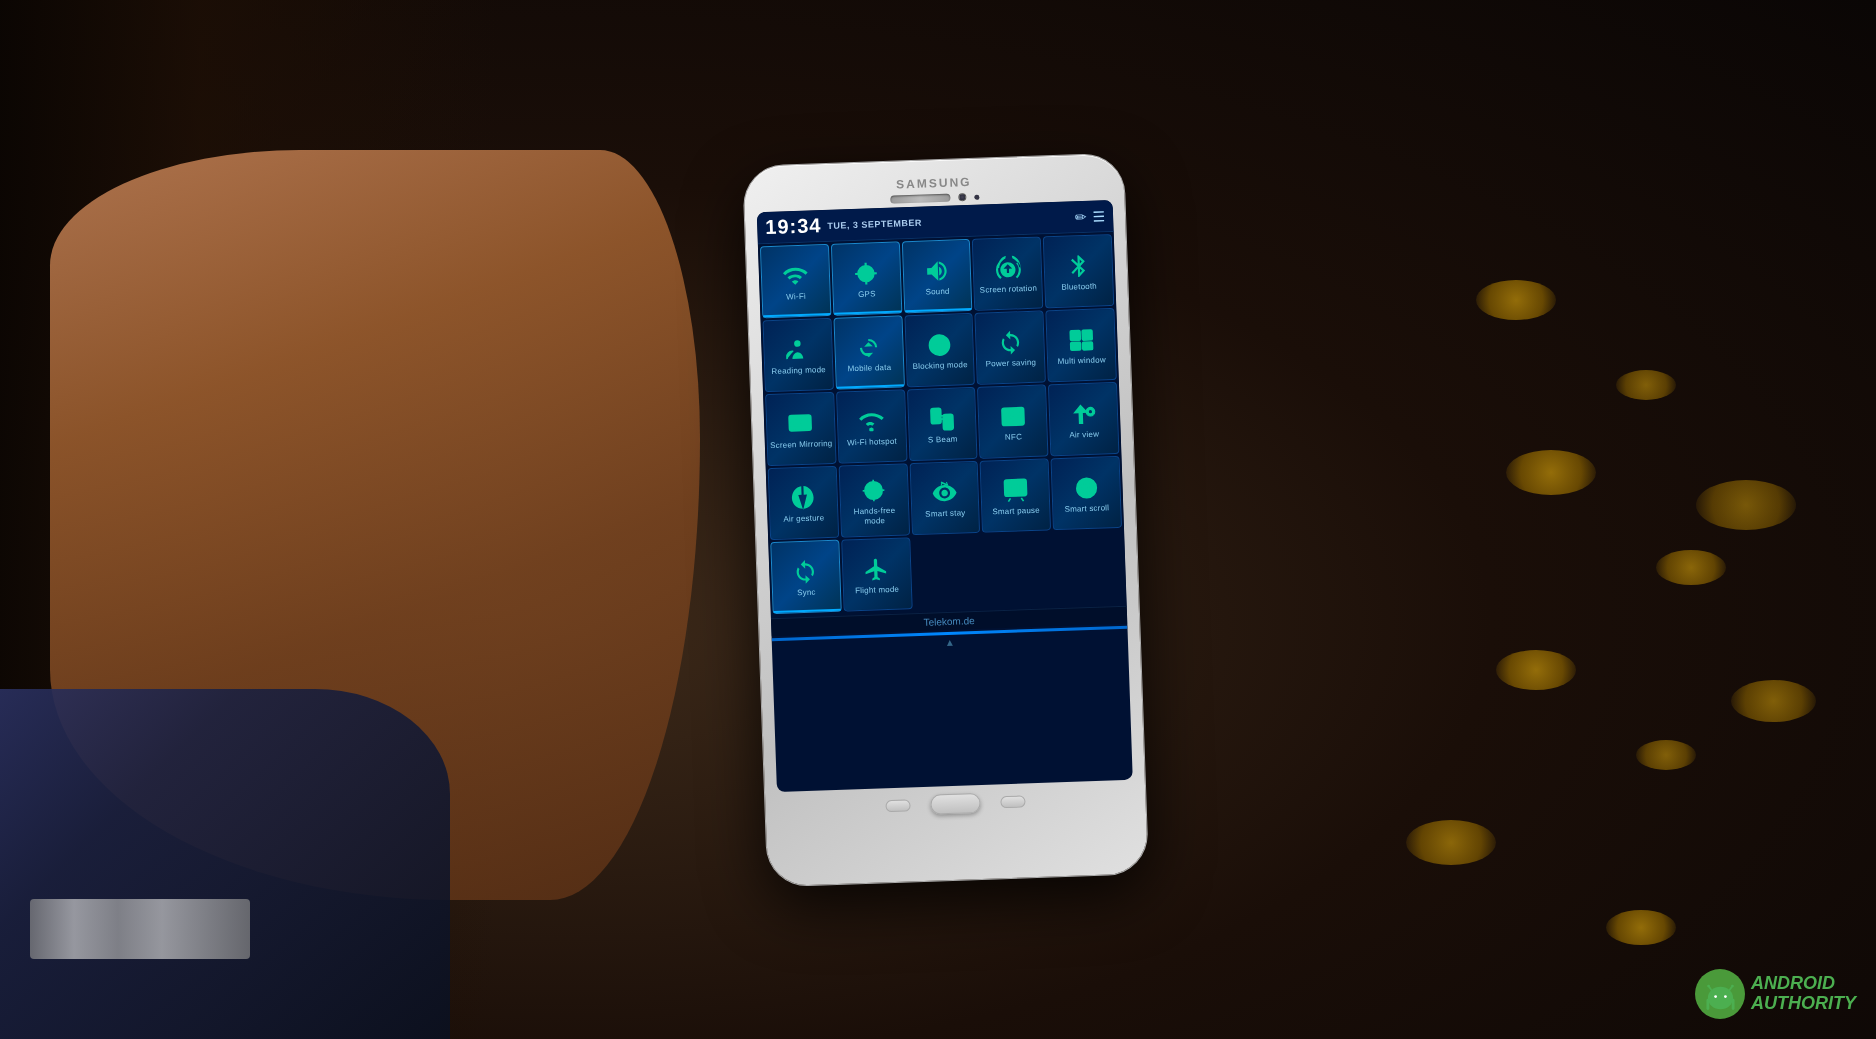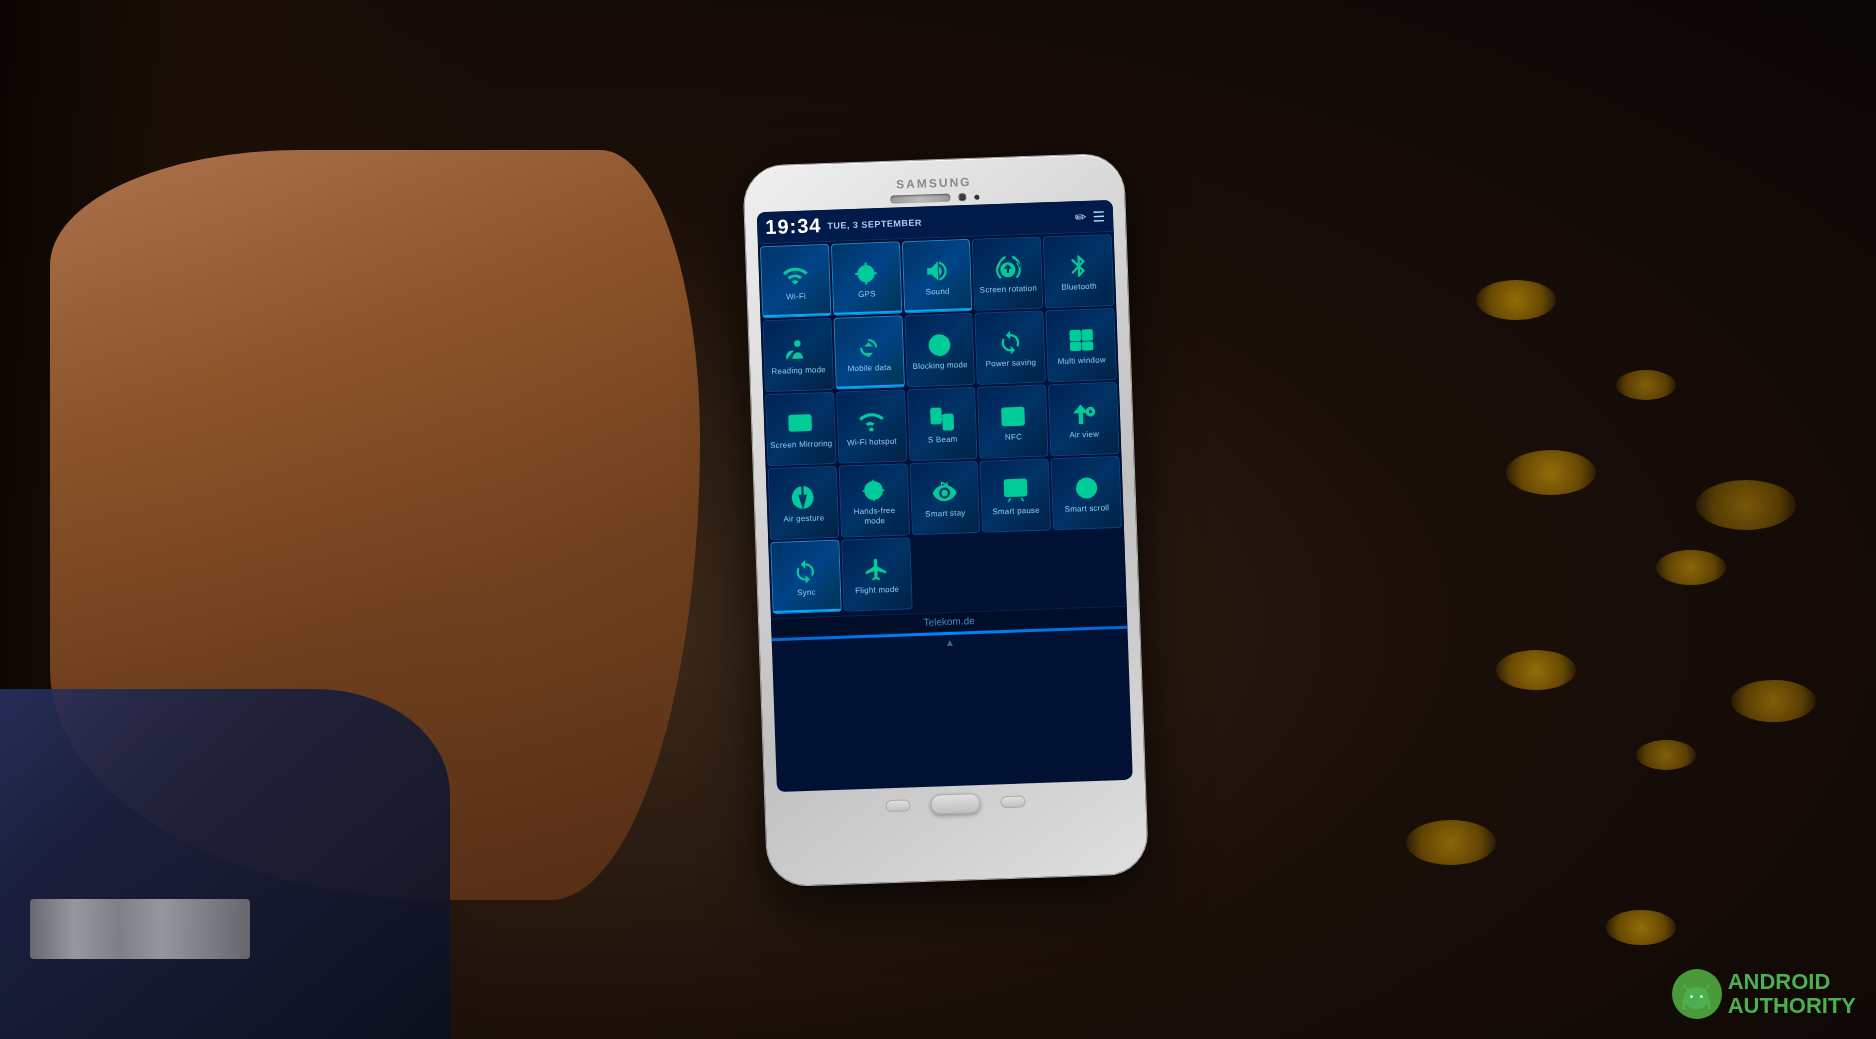--- a/index.html
+++ b/index.html
@@ -50,24 +50,25 @@
       background: #4a9a3a;
       border-radius: 50%;
       display: flex;
       align-items: center;
       justify-content: center;
       font-size: 20px;
     }
 
     .watermark-text {
       color: #4caf50;
-      font-size: 22px;
+      font-size: 18px;
       font-weight: bold;
       text-transform: uppercase;
       line-height: 1.1;
+      font-style: italic;
     }
 
     
     .phone-wrapper {
       position: absolute;
       left: 50%;
       top: 50%;
       transform: translate(-50%, -50%) rotate(-2deg);
       width: 380px;
       height: 720px;

